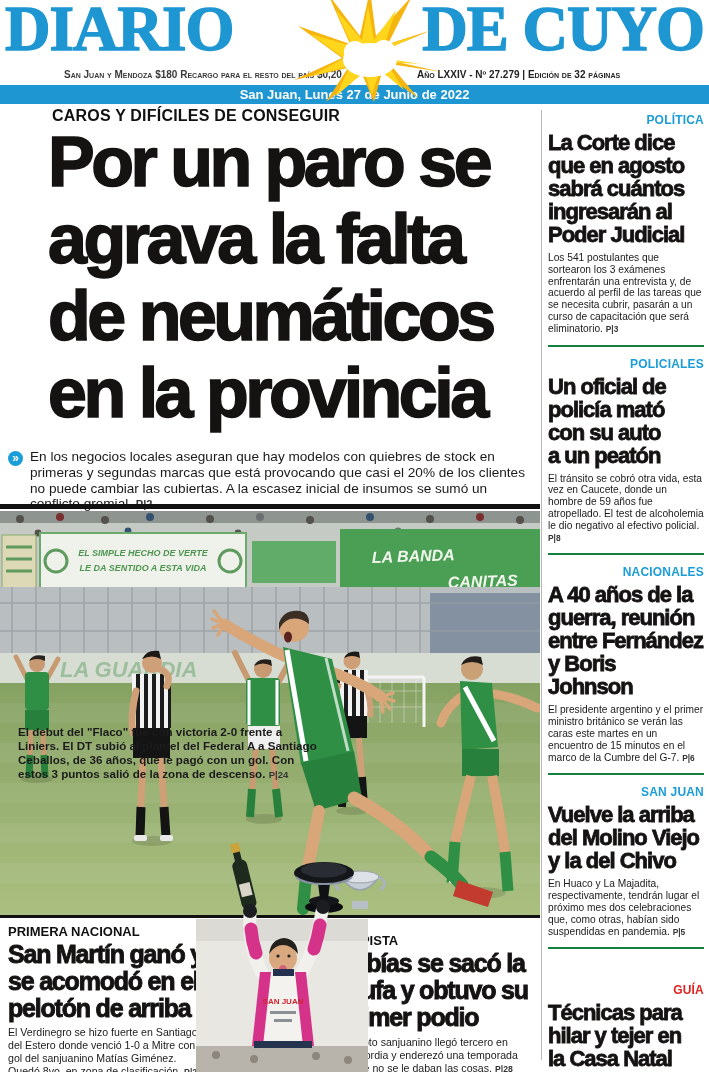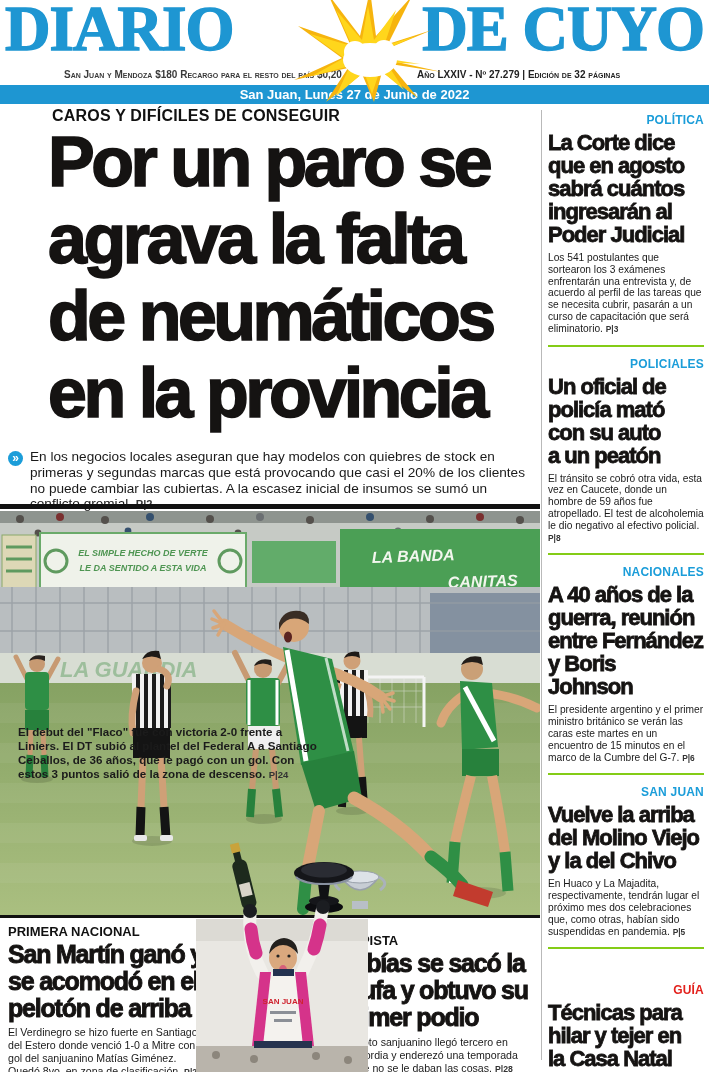--- a/index.html
+++ b/index.html
@@ -54,21 +54,21 @@
   .bl-story .bb { margin-top:4px; font-size:10.6px; line-height:12.9px; color:#1a1a1a; }
   .br-story { position:absolute; left:340px; top:14px; width:196px; }
   .br-story .bh { margin-top:2px; font-size:25px; line-height:27px; font-weight:bold; letter-spacing:-1.2px;
                   color:#151312; -webkit-text-stroke:0.9px #151312; }
   .br-story .bb { margin-top:5px; font-size:10.6px; line-height:12.9px; color:#1a1a1a; }
   .driverwrap { position:absolute; left:196px; top:-78px; width:172px; height:231px; z-index:3; }
 
   
   .sidebar { position:absolute; left:548px; top:108px; width:156px; }
   .sb-section { padding-top:5px; }
-  .sb-section.divided { border-top:2px solid #84cc16; margin-top:9px; padding-top:10px; }
+  .sb-section.divided { border-top:2px solid #15803d; margin-top:9px; padding-top:10px; }
   .sb-label { font-size:12px; font-weight:bold; letter-spacing:0.2px;text-align:right; }
   .sb-head { margin-top:4px; font-size:22px; line-height:23px; font-weight:bold; letter-spacing:-1px;
              color:#151312; -webkit-text-stroke:0.8px #151312; }
   .sb-body { margin-top:6px; font-size:10.2px; line-height:11.8px; color:#1a1a1a; }
   .s0 { min-height:224px; } .s1 { min-height:178px; } .s2 { min-height:180px; } .s3 { min-height:156px; }
 </style>
 </head>
 <body>
 
 <div class="page">

